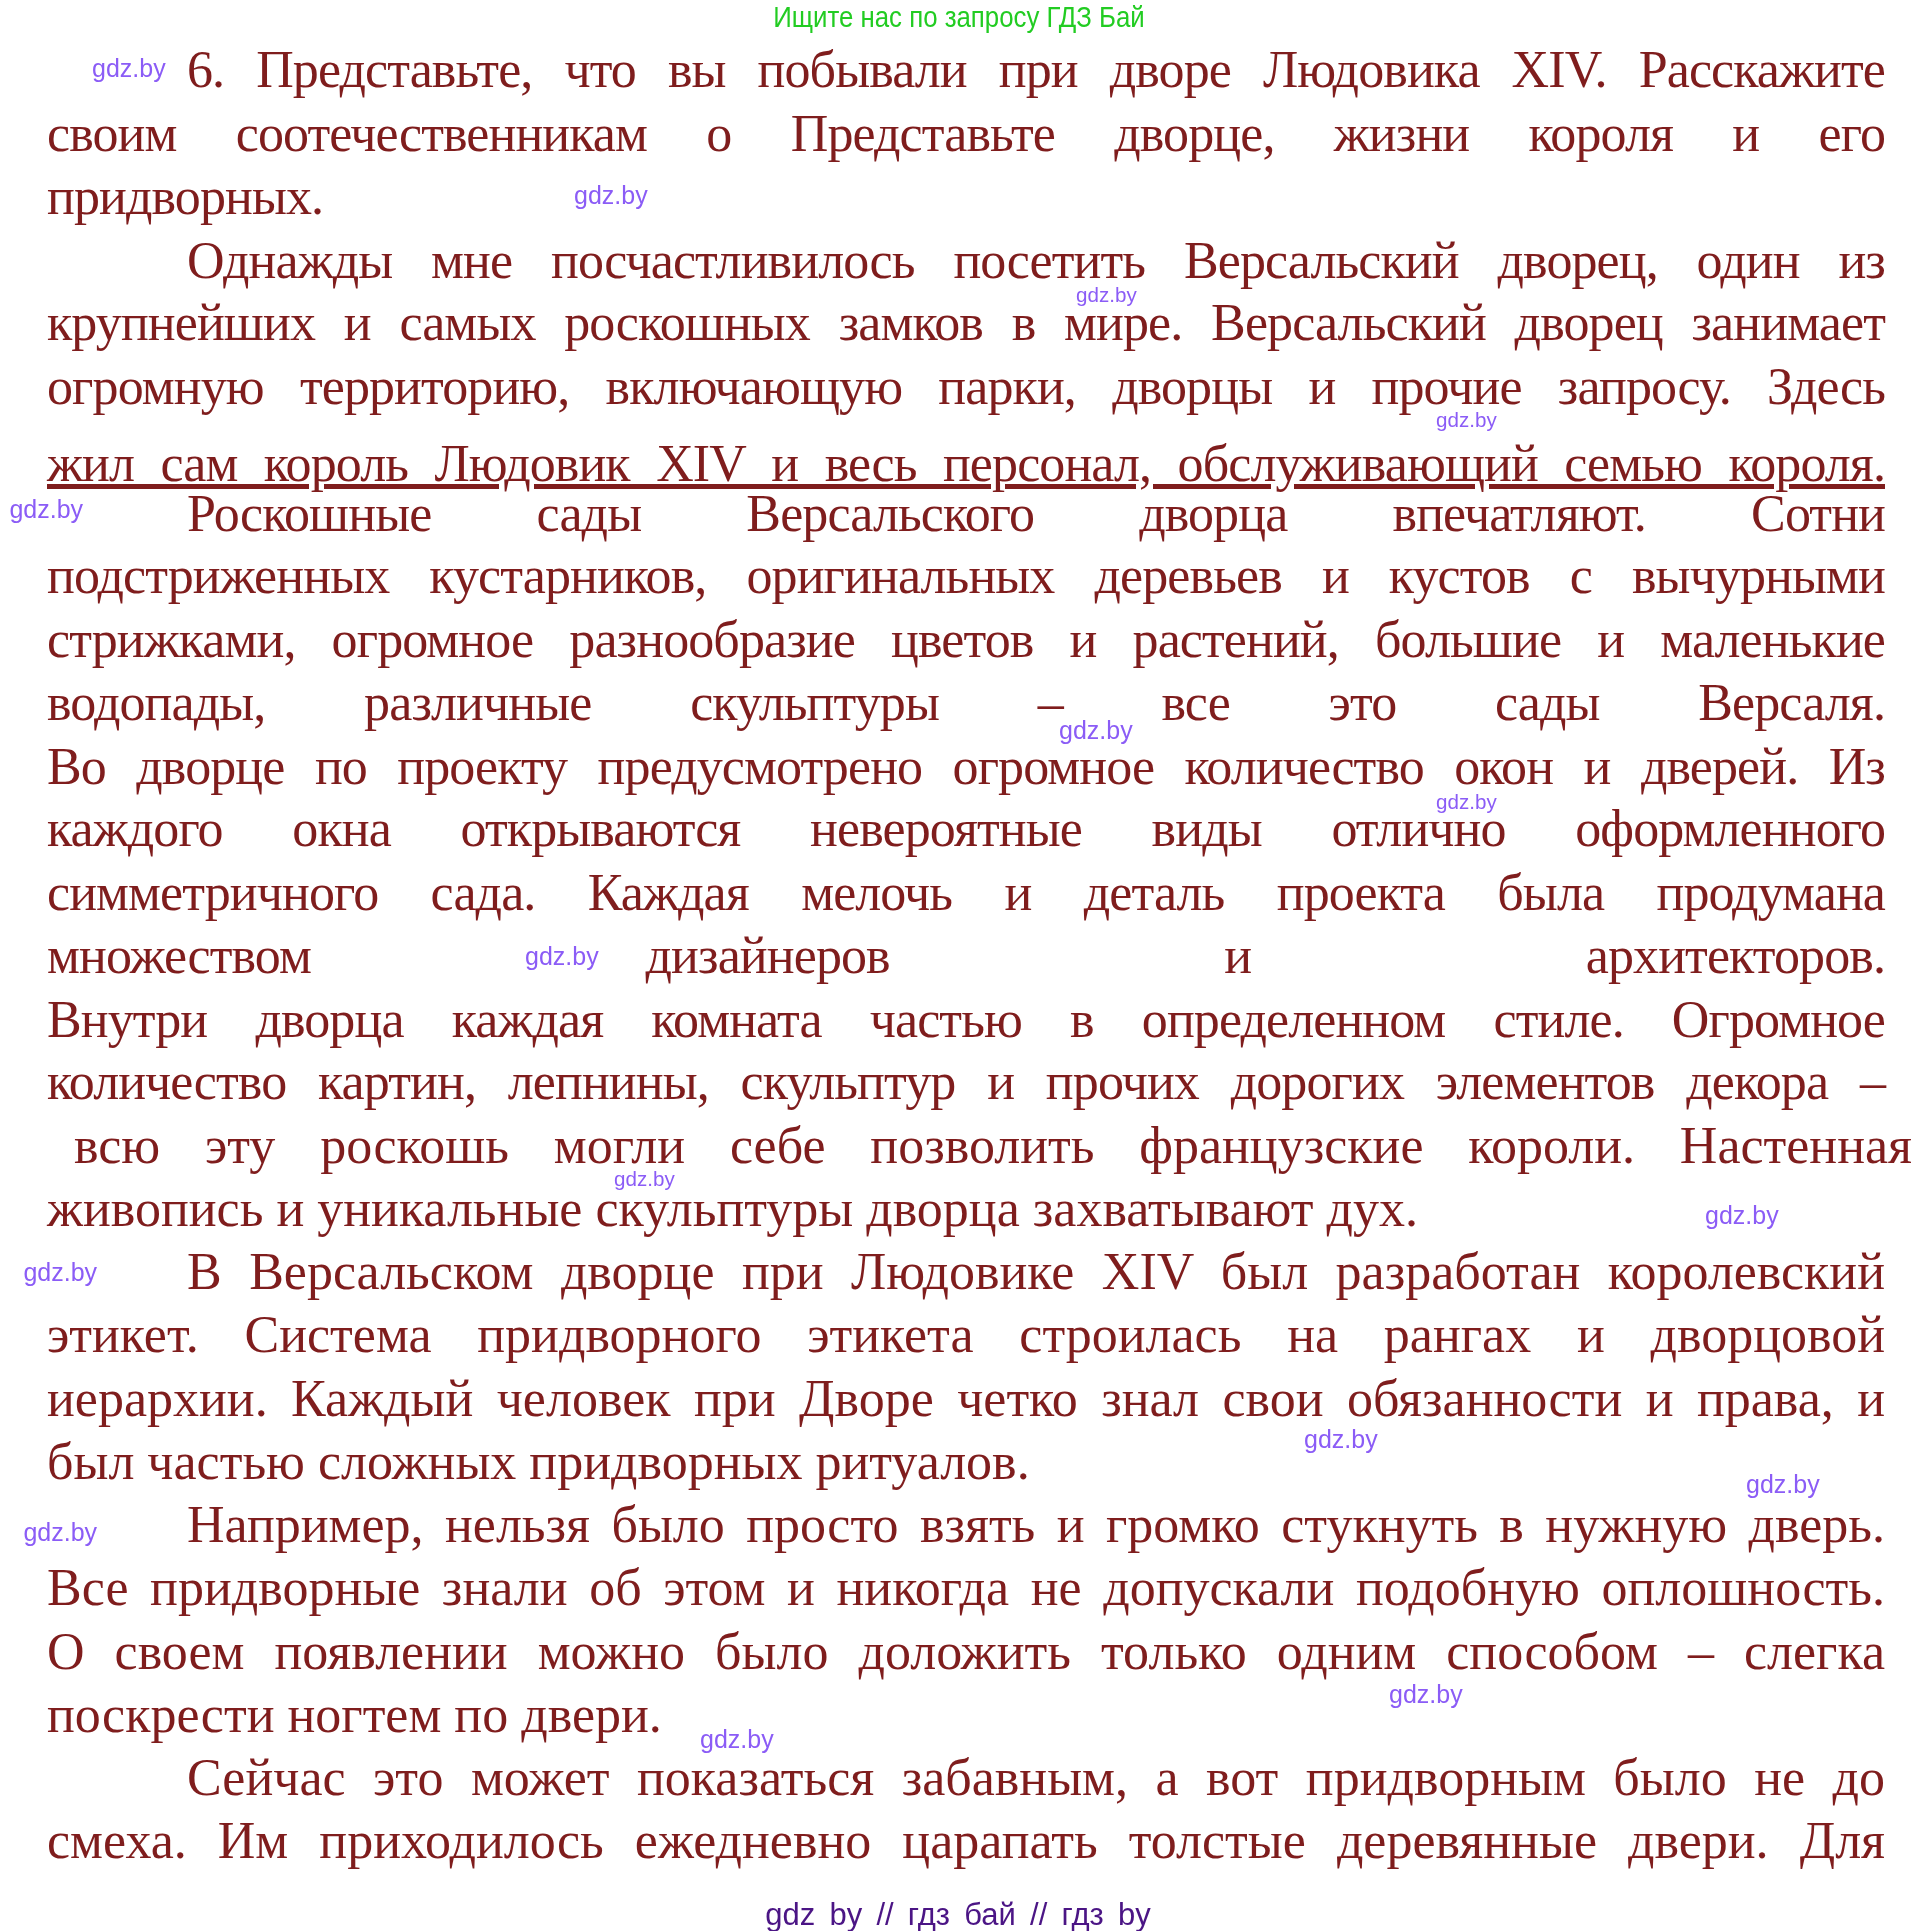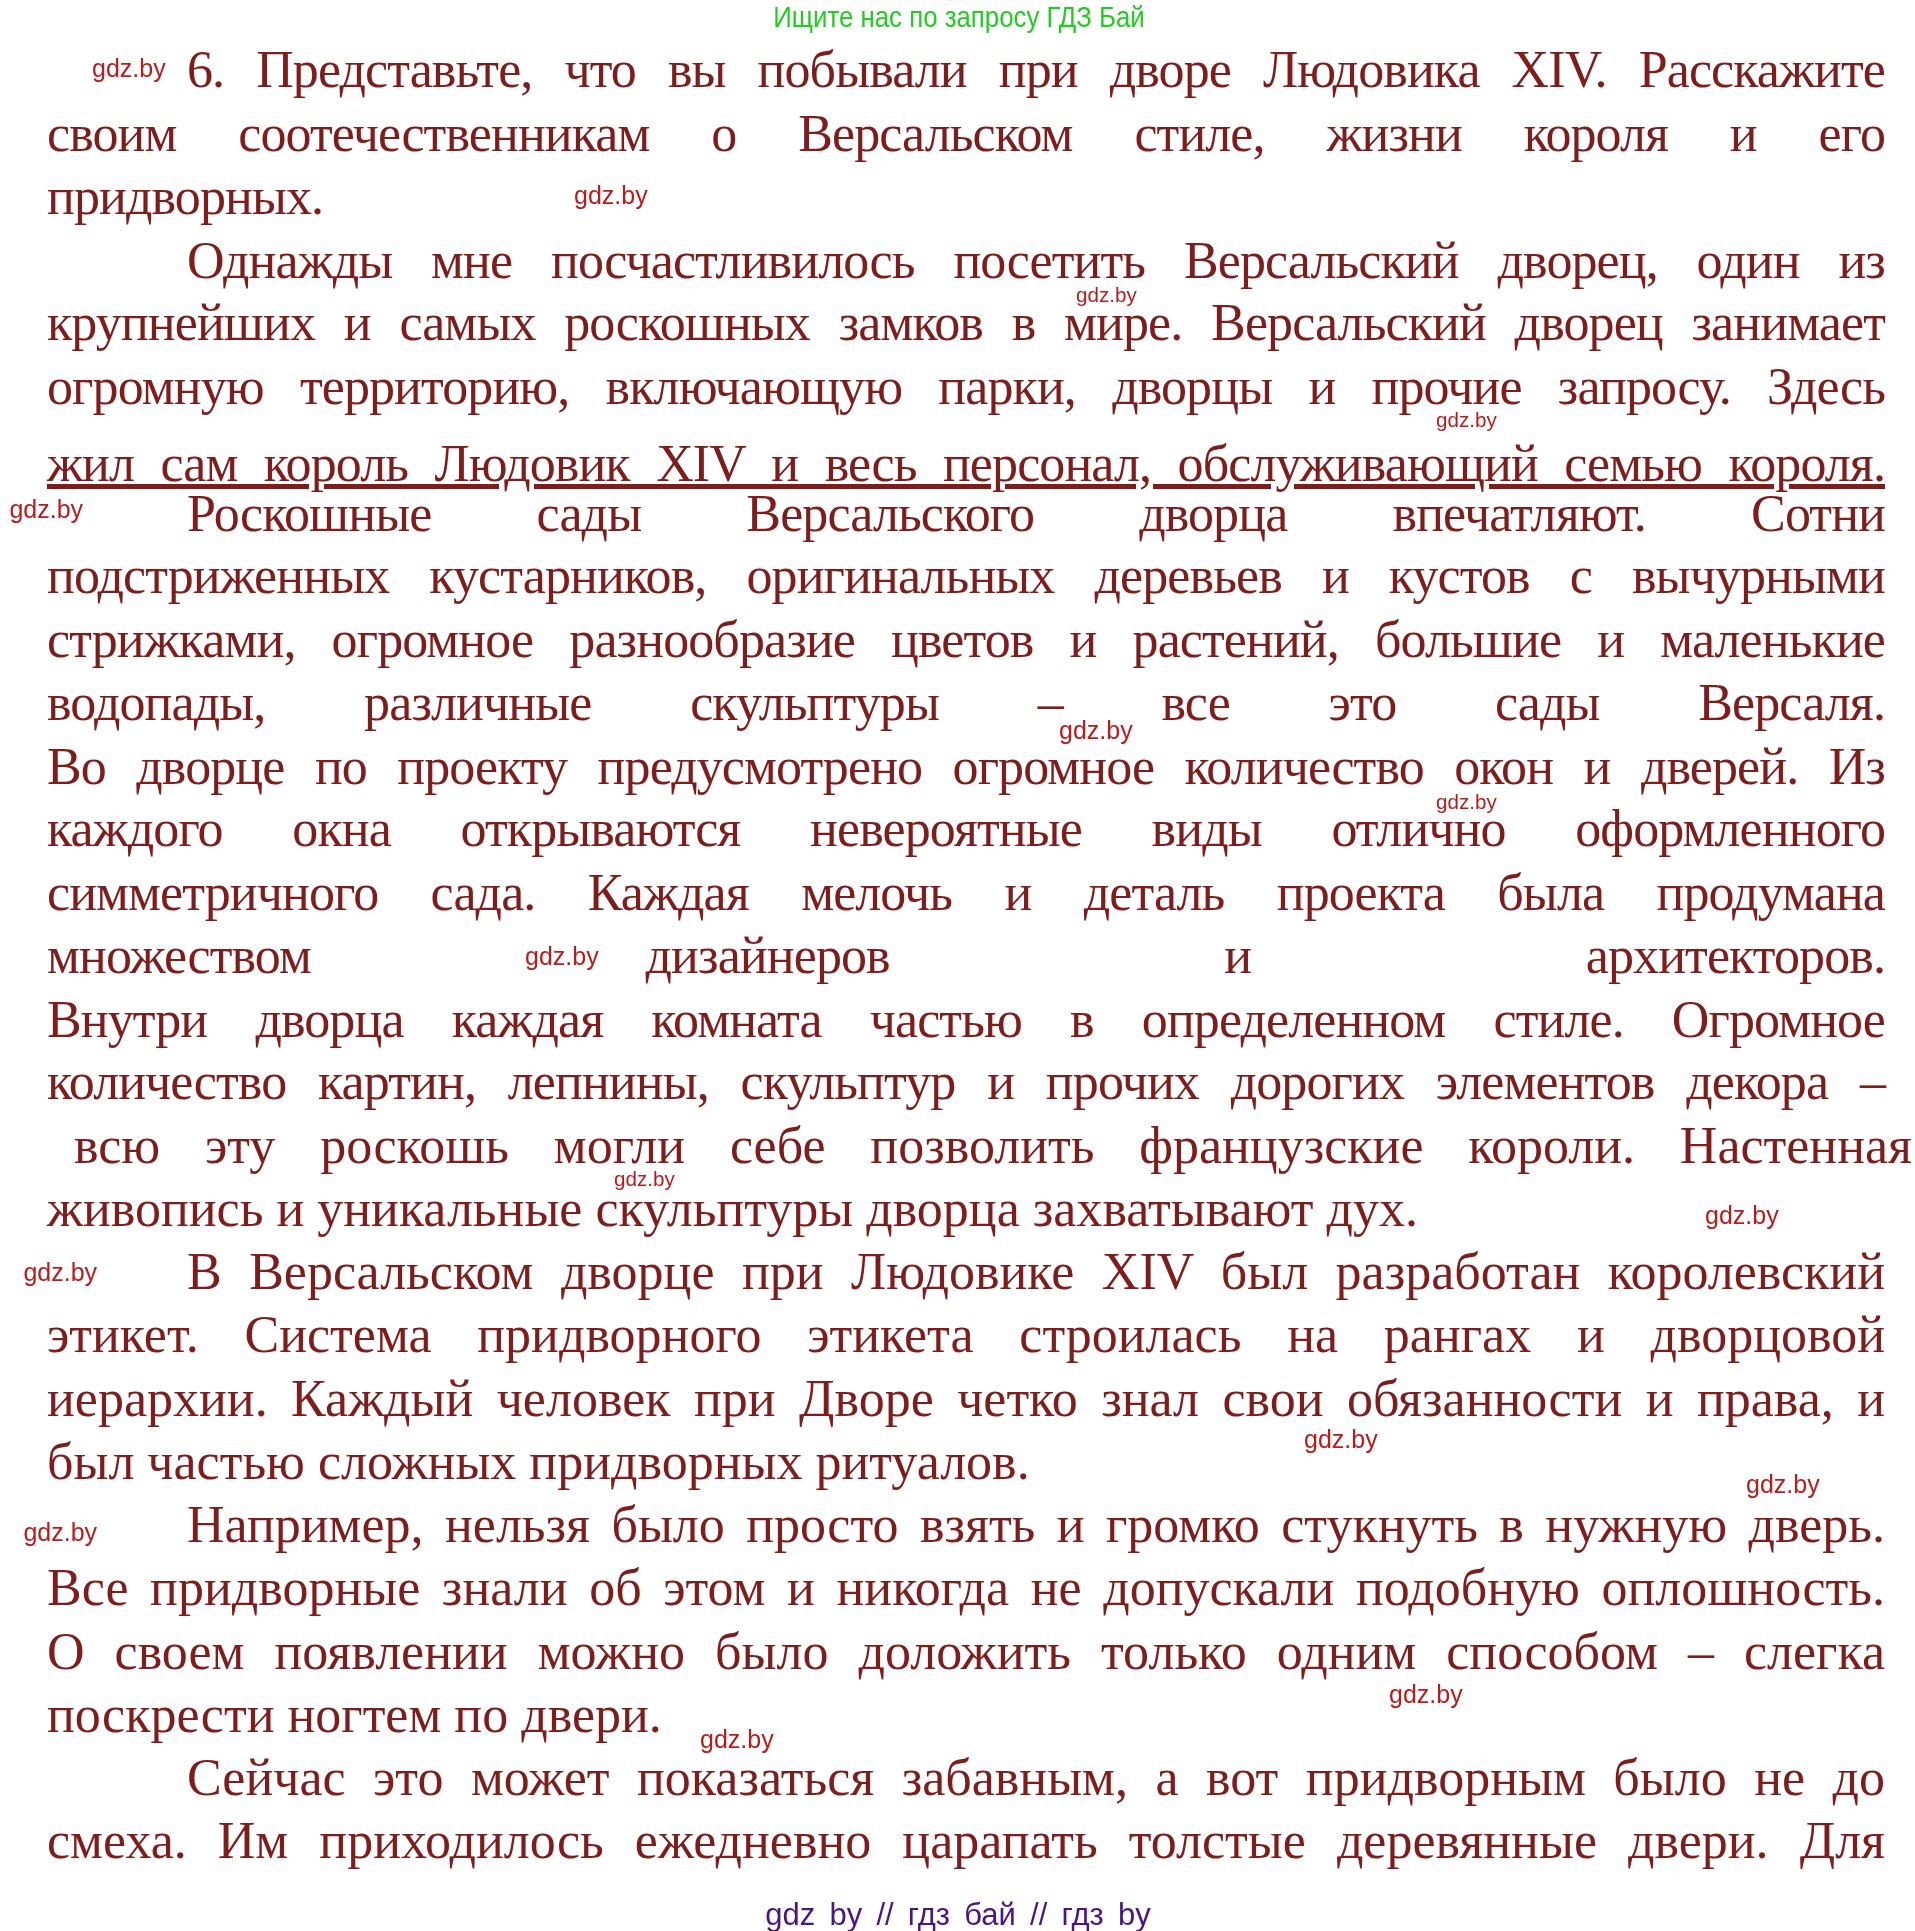--- a/index.html
+++ b/index.html
@@ -2,30 +2,30 @@
 <html style="font-size:15px"><head>
 <meta charset="utf-8">
 <style>
   html, body { margin:0; padding:0; background:#ffffff; }
   body { width:1916px; height:1932px; position:relative; overflow:hidden; }
   .hdr { position:absolute; left:0; width:1916px; top:0; text-align:center; font-family:"Liberation Sans", sans-serif; font-size:30px; color:#22cc22; line-height:34px; transform:scaleX(0.86); transform-origin:965px 0; }
   .ftr { position:absolute; left:0; width:1916px; top:1896px; text-align:center; font-family:"Liberation Sans", sans-serif; font-size:31px; color:#4b1585; line-height:37px; word-spacing:5.6px; }
   .line { position:absolute; left:47px; width:1838px; height:64px; font-family:"Liberation Serif", serif; font-size:52px; line-height:64px; color:#7f1d1d; white-space:nowrap; }
   .line.j { text-align:justify; text-align-last:justify; white-space:normal; }
   .line.cond { letter-spacing:-0.9px; }
-  .wm { position:absolute; font-family:"Liberation Sans", sans-serif; font-size:25px; color:#b91c1c; line-height:28px; }
+  .wm { position:absolute; font-family:"Liberation Sans", sans-serif; font-size:25px; color:#8b5cf6; line-height:28px; }
 </style>
 </head>
 <body>
 
 <div class="hdr">Ищите нас по запросу ГДЗ Бай</div>
 
 <div>
   <div class="line j cond" style="top:38px;left:187px;width:1698px;">6. Представьте, что вы побывали при дворе Людовика XIV. Расскажите</div>
-  <div class="line j cond" style="top:102px;">своим соотечественникам о Версальском стиле, жизни короля и его</div>
+  <div class="line j cond" style="top:102px;">своим соотечественникам о Представьте дворце, жизни короля и его</div>
   <div class="line cond" style="top:165px;">придворных.</div>
   <div class="line j cond" style="top:229px;left:187px;width:1698px;">Однажды мне посчастливилось посетить Версальский дворец, один из</div>
   <div class="line j cond" style="top:291px;">крупнейших и самых роскошных замков в мире. Версальский дворец занимает</div>
   <div class="line j cond" style="top:355px;">огромную территорию, включающую парки, дворцы и прочие запросу. Здесь</div>
   <div class="line j cond" style="top:432px;text-decoration:underline;">жил сам король Людовик XIV и весь персонал, обслуживающий семью короля.</div>
   <div class="line j cond" style="top:482px;left:187px;width:1698px;">Роскошные сады Версальского дворца впечатляют. Сотни</div>
   <div class="line j cond" style="top:544px;">подстриженных кустарников, оригинальных деревьев и кустов с вычурными</div>
   <div class="line j cond" style="top:608px;">стрижками, огромное разнообразие цветов и растений, большие и маленькие</div>
   <div class="line j cond" style="top:671px;">водопады, различные скульптуры – все это сады Версаля.</div>
   <div class="line j cond" style="top:735px;">Во дворце по проекту предусмотрено огромное количество окон и дверей. Из</div>

